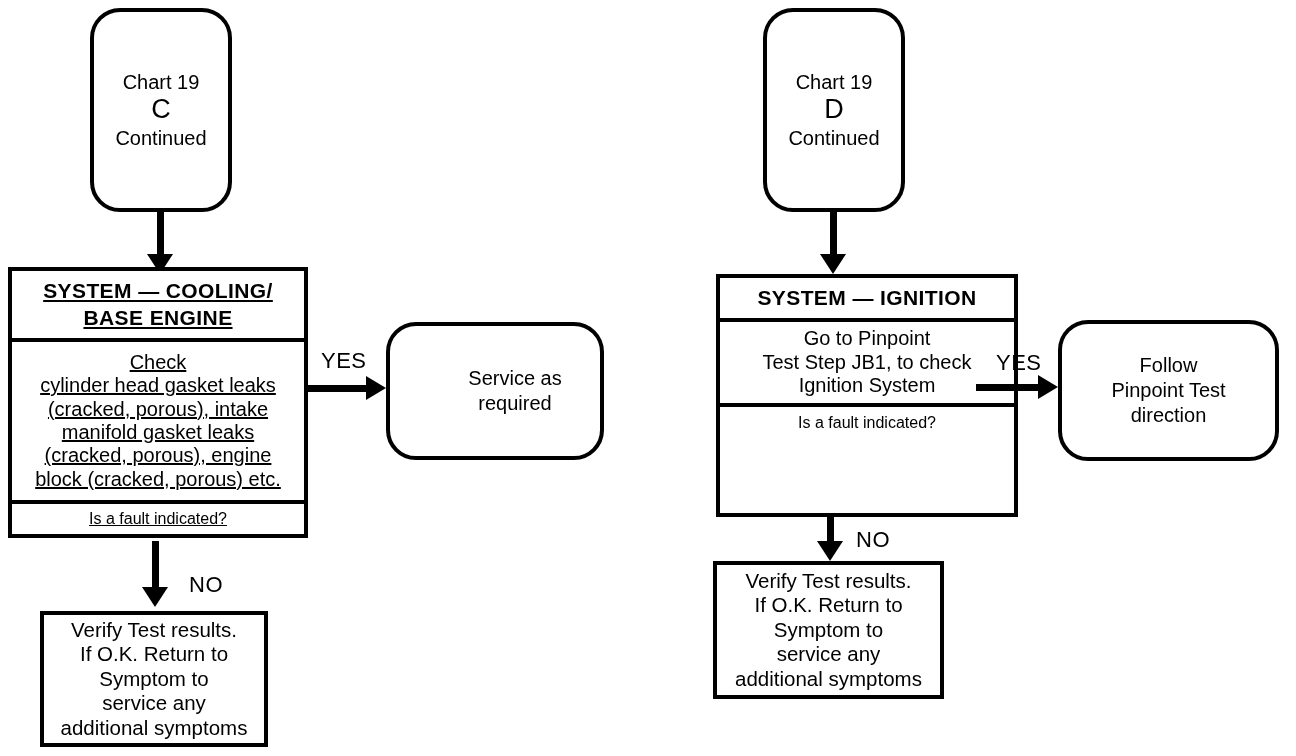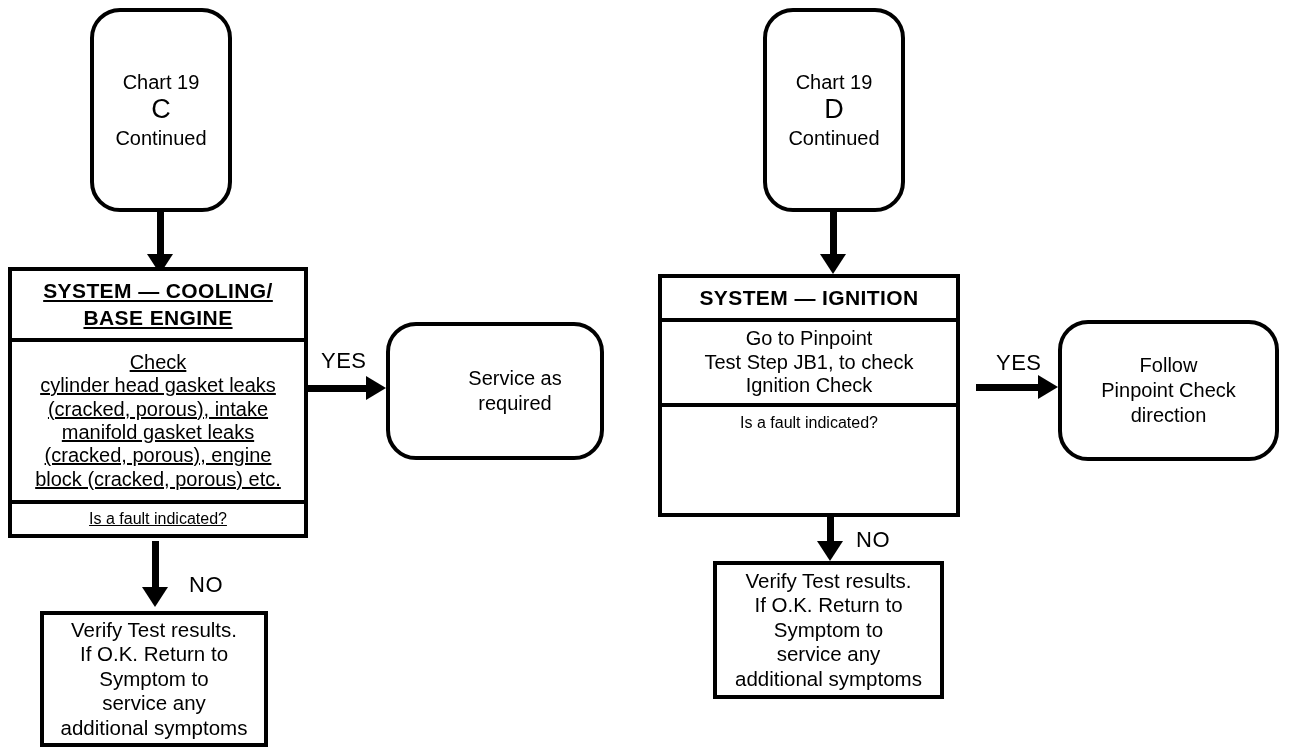--- a/index.html
+++ b/index.html
@@ -103,36 +103,36 @@
       <div>Chart 19</div>
       <div class="start-letter">D</div>
       <div>Continued</div>
     </div>
 
     <div>
       <div class="stem" style="left:830px; top:210px; width:7px; height:46px;"></div>
       <div class="head-down" style="left:820px; top:254px;"></div>
     </div>
 
-    <div class="box sys" style="left:658px; top:274px; width:302px; height:243px;">
+    <div class="box sys" style="left:716px; top:274px; width:302px; height:243px;">
       <div class="sec divided sys-header" style="height:44px;">SYSTEM — IGNITION</div>
       <div class="sec divided sys-body ml" style="height:85px;">Go to Pinpoint
 Test Step JB1, to check
-Ignition Check</div>
+Ignition System</div>
       <div class="sec fill sys-question top-align">Is a fault indicated?</div>
     </div>
 
     <div class="lbl" style="left:996px; top:350px;">YES</div>
     <div>
       <div class="stem" style="left:976px; top:384px; width:64px; height:7px;"></div>
       <div class="head-right" style="left:1038px; top:375px;"></div>
     </div>
 
     <div class="box rounded ml" style="left:1058px; top:320px; width:221px; height:141px;">Follow
-Pinpoint Check
+Pinpoint Test
 direction</div>
 
     <div>
       <div class="stem" style="left:827px; top:515px; width:7px; height:28px;"></div>
       <div class="head-down" style="left:817px; top:541px;"></div>
     </div>
     <div class="lbl" style="left:856px; top:527px;">NO</div>
 
     <div class="box end-box ml" style="left:713px; top:561px; width:231px; height:138px;">Verify Test results.
 If O.K. Return to

